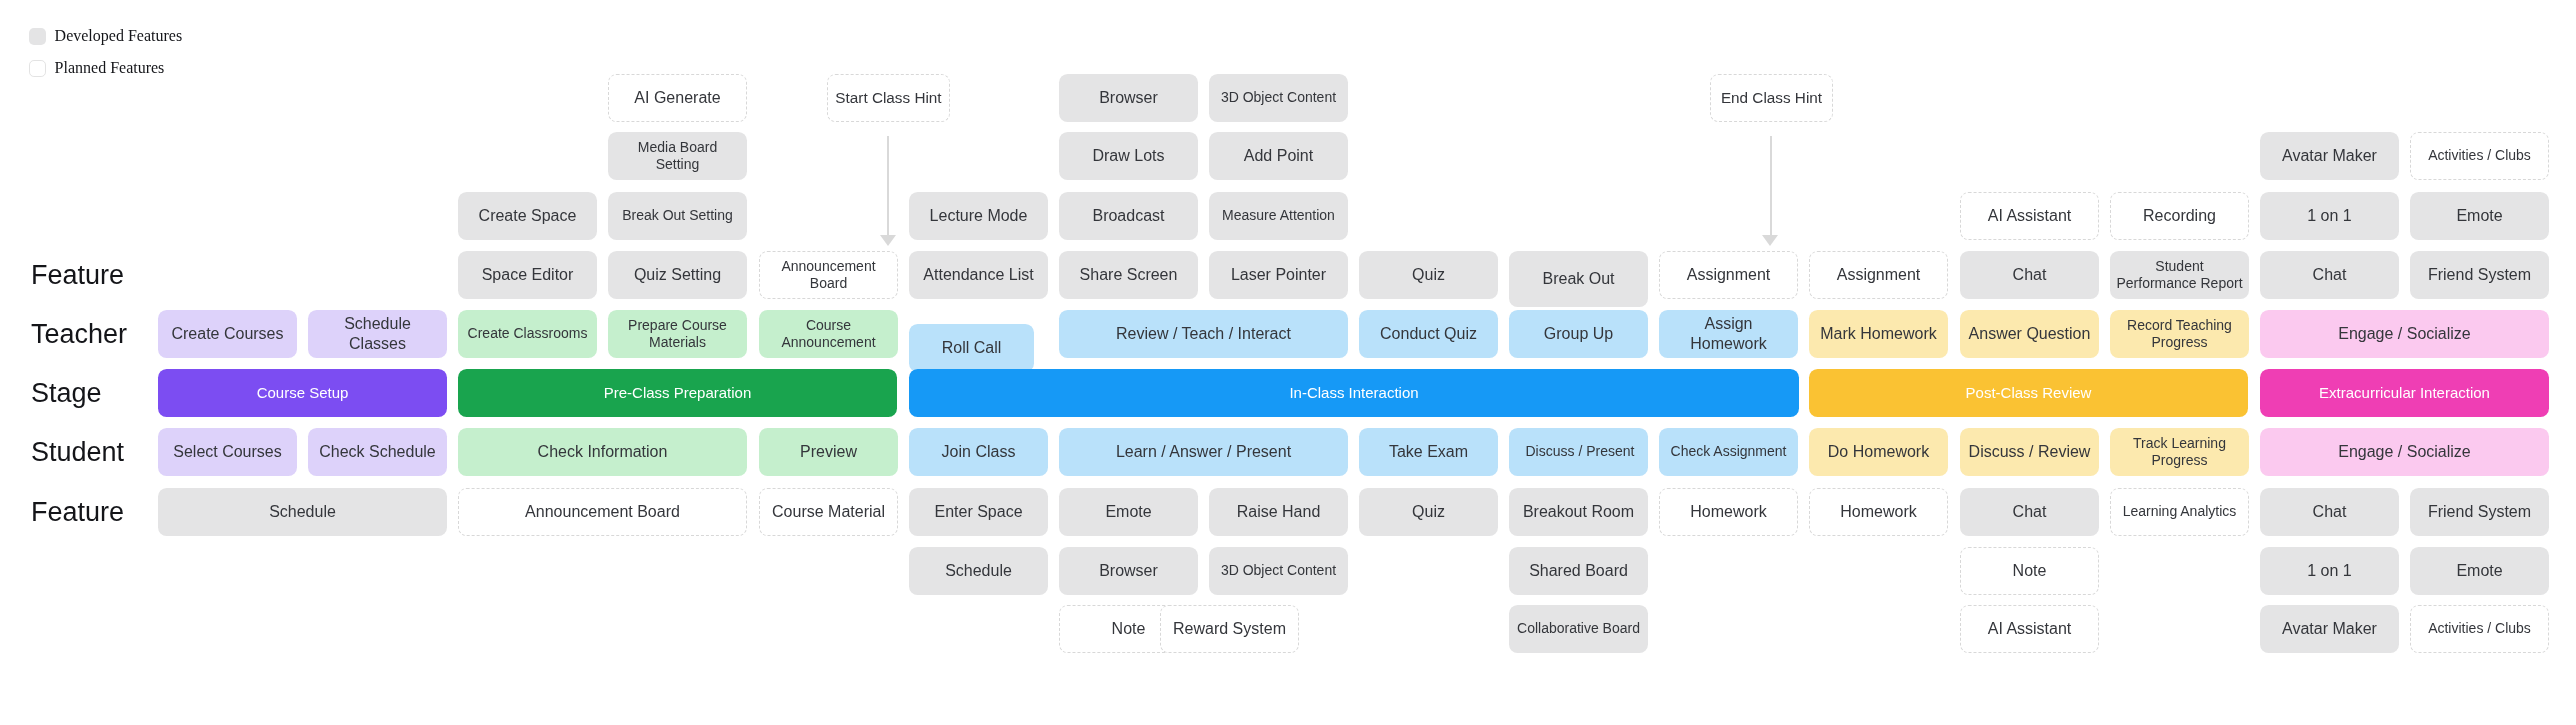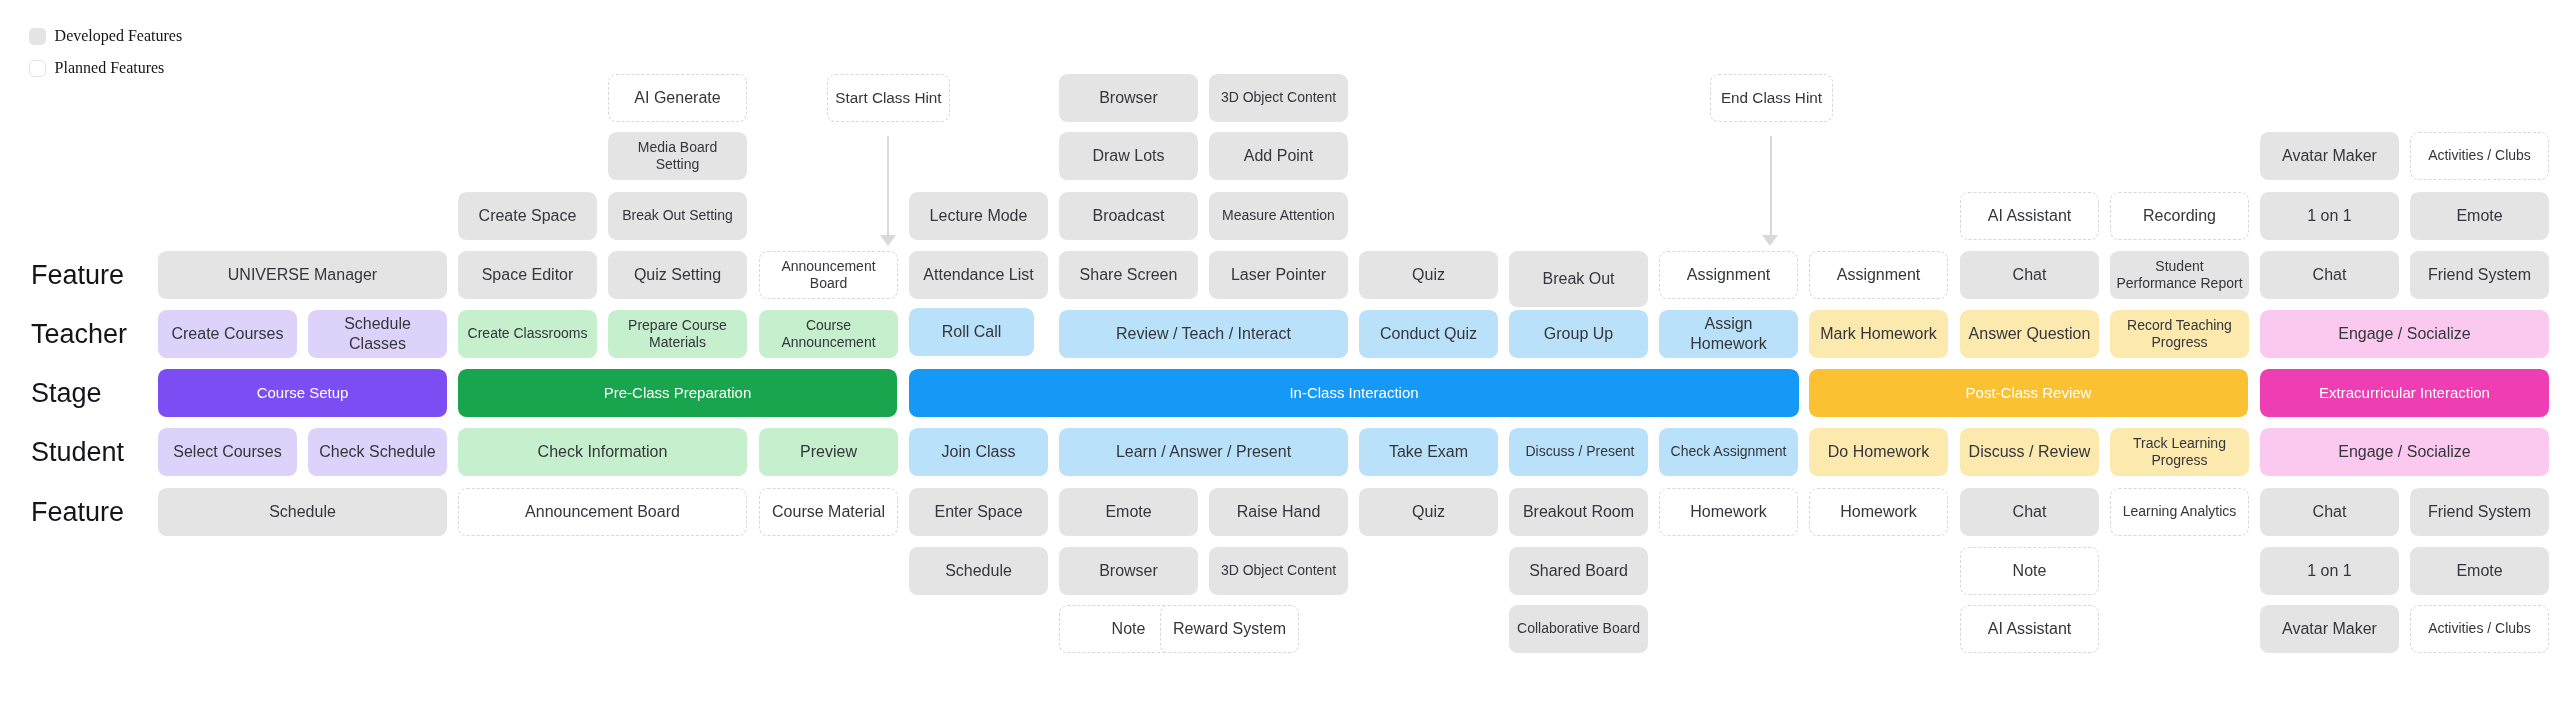--- a/index.html
+++ b/index.html
@@ -73,41 +73,40 @@
     <div class="box dashed small" style="left: 2410px; top: 132px; width: 139px; height: 48px;">Activities / Clubs</div>
     <div class="box gray" style="left: 458px; top: 192px; width: 139px; height: 48px;">Create Space</div>
     <div class="box gray small" style="left: 608px; top: 192px; width: 139px; height: 48px;">Break Out Setting</div>
     <div class="box gray" style="left: 909px; top: 192px; width: 139px; height: 48px;">Lecture Mode</div>
     <div class="box gray" style="left: 1059px; top: 192px; width: 139px; height: 48px;">Broadcast</div>
     <div class="box gray small" style="left: 1209px; top: 192px; width: 139px; height: 48px;">Measure Attention</div>
     <div class="box dashed" style="left: 1960px; top: 192px; width: 139px; height: 48px;">AI Assistant</div>
     <div class="box dashed" style="left: 2110px; top: 192px; width: 139px; height: 48px;">Recording</div>
     <div class="box gray" style="left: 2260px; top: 192px; width: 139px; height: 48px;">1 on 1</div>
     <div class="box gray" style="left: 2410px; top: 192px; width: 139px; height: 48px;">Emote</div>
-    <div class="box gray" style="left: 158px; top: 251px; width: 289px; height: 48px;">UNIVERSE Manager</div>
     <div class="box gray" style="left: 458px; top: 251px; width: 139px; height: 48px;">Space Editor</div>
     <div class="box gray" style="left: 608px; top: 251px; width: 139px; height: 48px;">Quiz Setting</div>
     <div class="box dashed small" style="left: 759px; top: 251px; width: 139px; height: 48px;">Announcement Board</div>
     <div class="box gray" style="left: 909px; top: 251px; width: 139px; height: 48px;">Attendance List</div>
     <div class="box gray" style="left: 1059px; top: 251px; width: 139px; height: 48px;">Share Screen</div>
     <div class="box gray" style="left: 1209px; top: 251px; width: 139px; height: 48px;">Laser Pointer</div>
     <div class="box gray" style="left: 1359px; top: 251px; width: 139px; height: 48px;">Quiz</div>
     <div class="box gray" style="left: 1509px; top: 251px; width: 139px; height: 56px;">Break Out</div>
     <div class="box dashed" style="left: 1659px; top: 251px; width: 139px; height: 48px;">Assignment</div>
     <div class="box dashed" style="left: 1809px; top: 251px; width: 139px; height: 48px;">Assignment</div>
     <div class="box gray" style="left: 1960px; top: 251px; width: 139px; height: 48px;">Chat</div>
     <div class="box gray small" style="left: 2110px; top: 251px; width: 139px; height: 48px;">Student Performance Report</div>
     <div class="box gray" style="left: 2260px; top: 251px; width: 139px; height: 48px;">Chat</div>
     <div class="box gray" style="left: 2410px; top: 251px; width: 139px; height: 48px;">Friend System</div>
     <div class="box purpleLight" style="left: 158px; top: 310px; width: 139px; height: 48px;">Create Courses</div>
     <div class="box purpleLight" style="left: 308px; top: 310px; width: 139px; height: 48px;">Schedule Classes</div>
     <div class="box greenLight small" style="left: 458px; top: 310px; width: 139px; height: 48px;">Create Classrooms</div>
     <div class="box greenLight small" style="left: 608px; top: 310px; width: 139px; height: 48px;">Prepare Course Materials</div>
     <div class="box greenLight small" style="left: 759px; top: 310px; width: 139px; height: 48px;">Course Announcement</div>
-    <div class="box blueLight" style="left: 909px; top: 308px; width: 125px; height: 48px;">Roll Call</div>
+    <div class="box blueLight" style="left: 909px; top: 324px; width: 125px; height: 48px;">Roll Call</div>
     <div class="box blueLight" style="left: 1059px; top: 310px; width: 289px; height: 48px;">Review / Teach / Interact</div>
     <div class="box blueLight" style="left: 1359px; top: 310px; width: 139px; height: 48px;">Conduct Quiz</div>
     <div class="box blueLight" style="left: 1509px; top: 310px; width: 139px; height: 48px;">Group Up</div>
     <div class="box blueLight" style="left: 1659px; top: 310px; width: 139px; height: 48px;">Assign Homework</div>
     <div class="box yellowLight" style="left: 1809px; top: 310px; width: 139px; height: 48px;">Mark Homework</div>
     <div class="box yellowLight" style="left: 1960px; top: 310px; width: 139px; height: 48px;">Answer Question</div>
     <div class="box yellowLight small" style="left: 2110px; top: 310px; width: 139px; height: 48px;">Record Teaching Progress</div>
     <div class="box pinkLight" style="left: 2260px; top: 310px; width: 289px; height: 48px;">Engage / Socialize</div>
     <div class="box purple stage" style="left: 158px; top: 369px; width: 289px; height: 48px;">Course Setup</div>
     <div class="box green stage" style="left: 458px; top: 369px; width: 439px; height: 48px;">Pre-Class Preparation</div>

